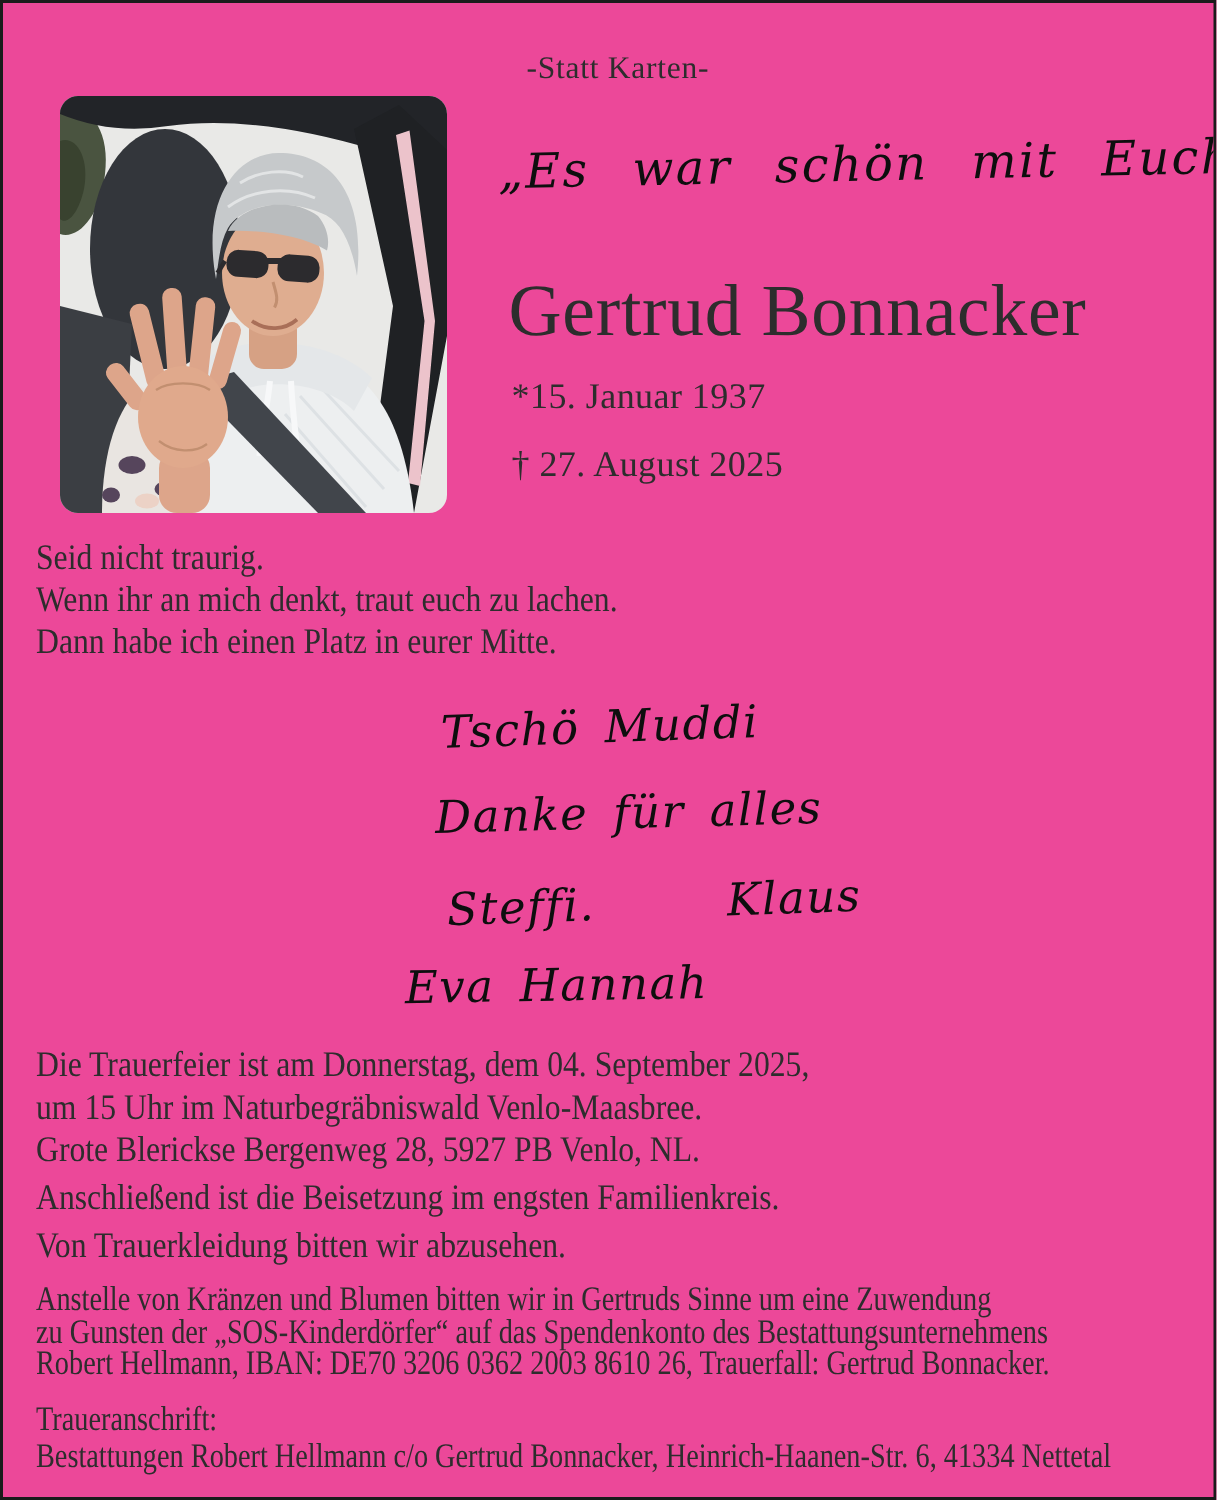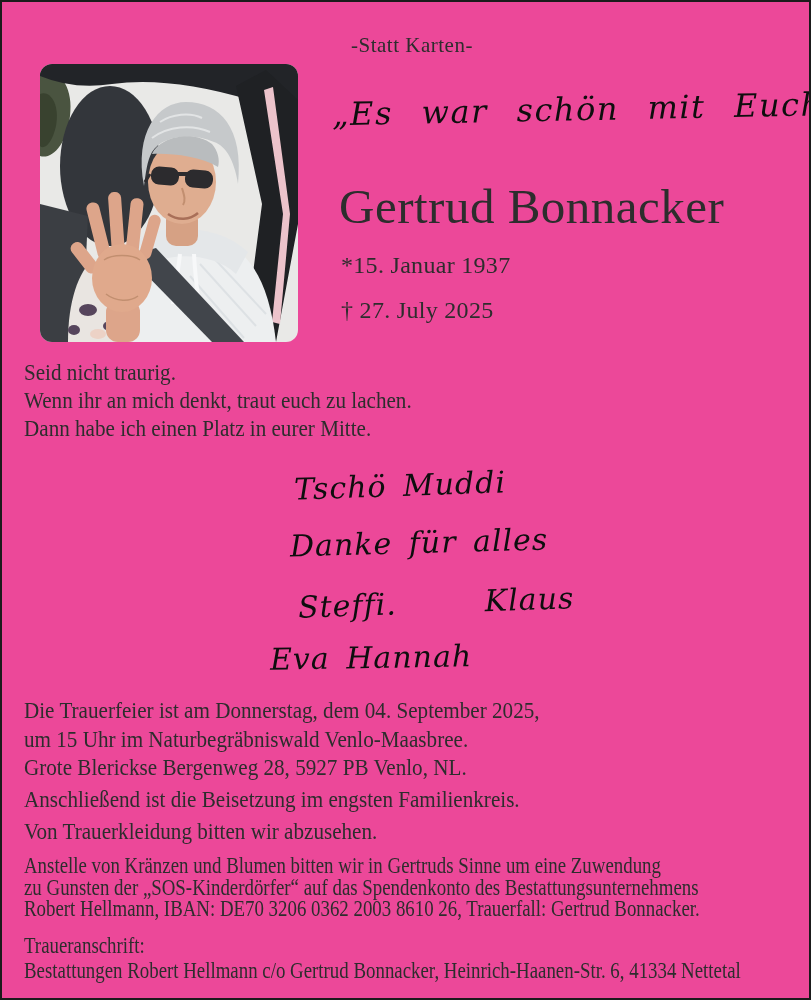--- a/index.html
+++ b/index.html
@@ -128,21 +128,21 @@
         <path d="M66,230 C76,238 90,238 98,232" stroke="#c28f70" stroke-width="1.5" fill="none"></path>
       </g>
     </svg>
   </div>
 
   <div class="abs serif statt">-Statt Karten-</div>
   <div class="abs hand quote">„Es war schön mit Euch!“</div>
 
   <div class="abs serif name">Gertrud Bonnacker</div>
   <div class="abs serif dates birth">*15. Januar 1937</div>
-  <div class="abs serif dates death">† 27. July 2025</div>
+  <div class="abs serif dates death">† 27. August 2025</div>
 
   <div class="abs serif verse cond">
     <div>Seid nicht traurig.</div>
     <div>Wenn ihr an mich denkt, traut euch zu lachen.</div>
     <div>Dann habe ich einen Platz in eurer Mitte.</div>
   </div>
 
   <div class="abs hand sig sig1">Tschö Muddi</div>
   <div class="abs hand sig sig2">Danke für alles</div>
   <div class="abs hand sig sig3">

